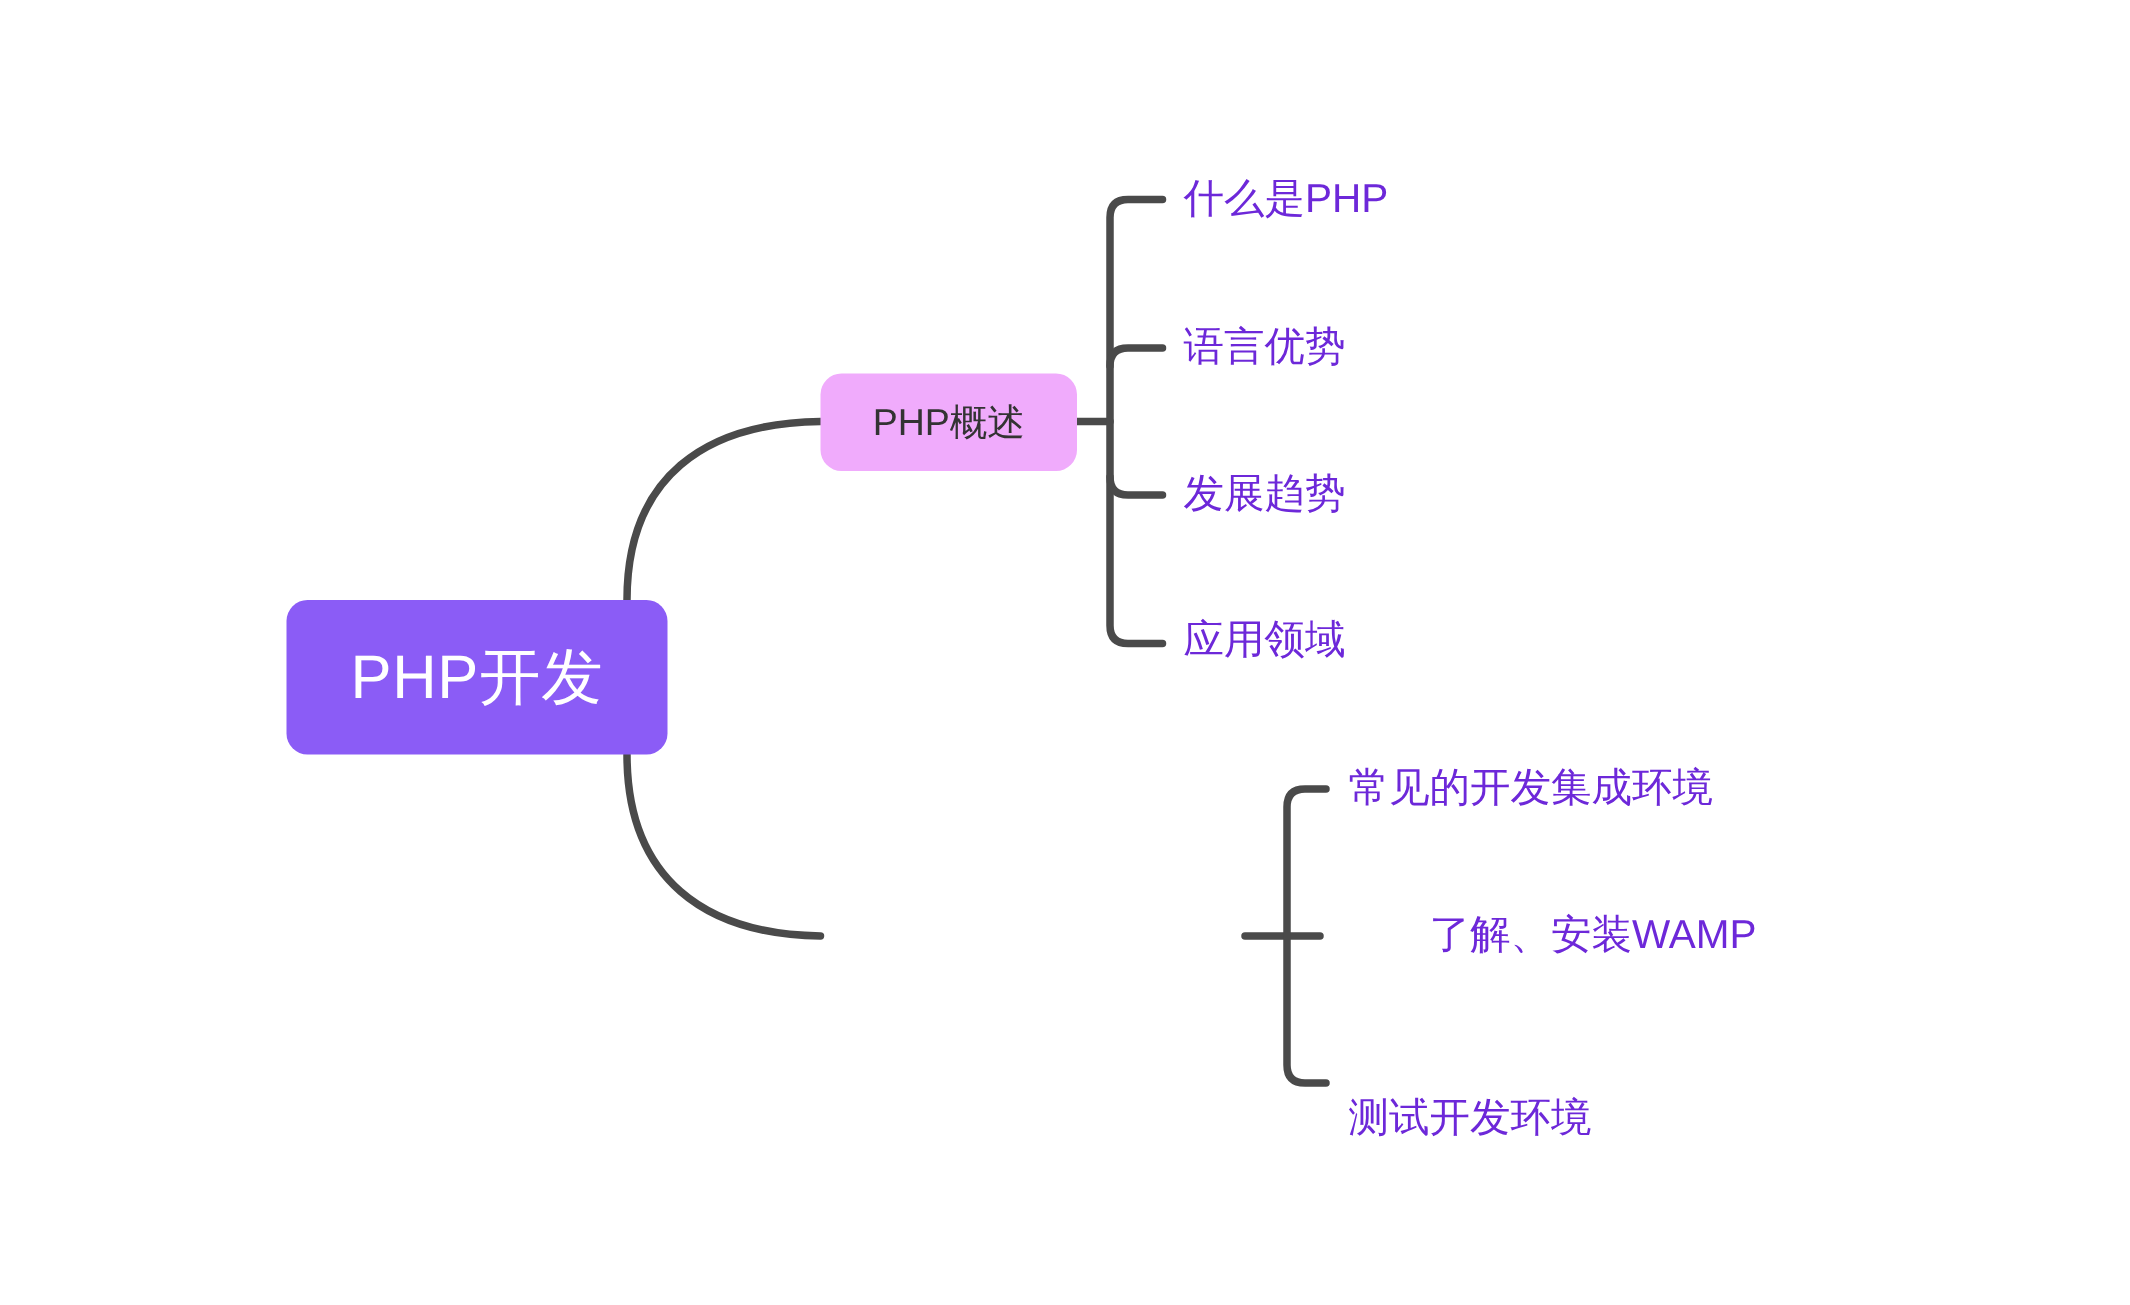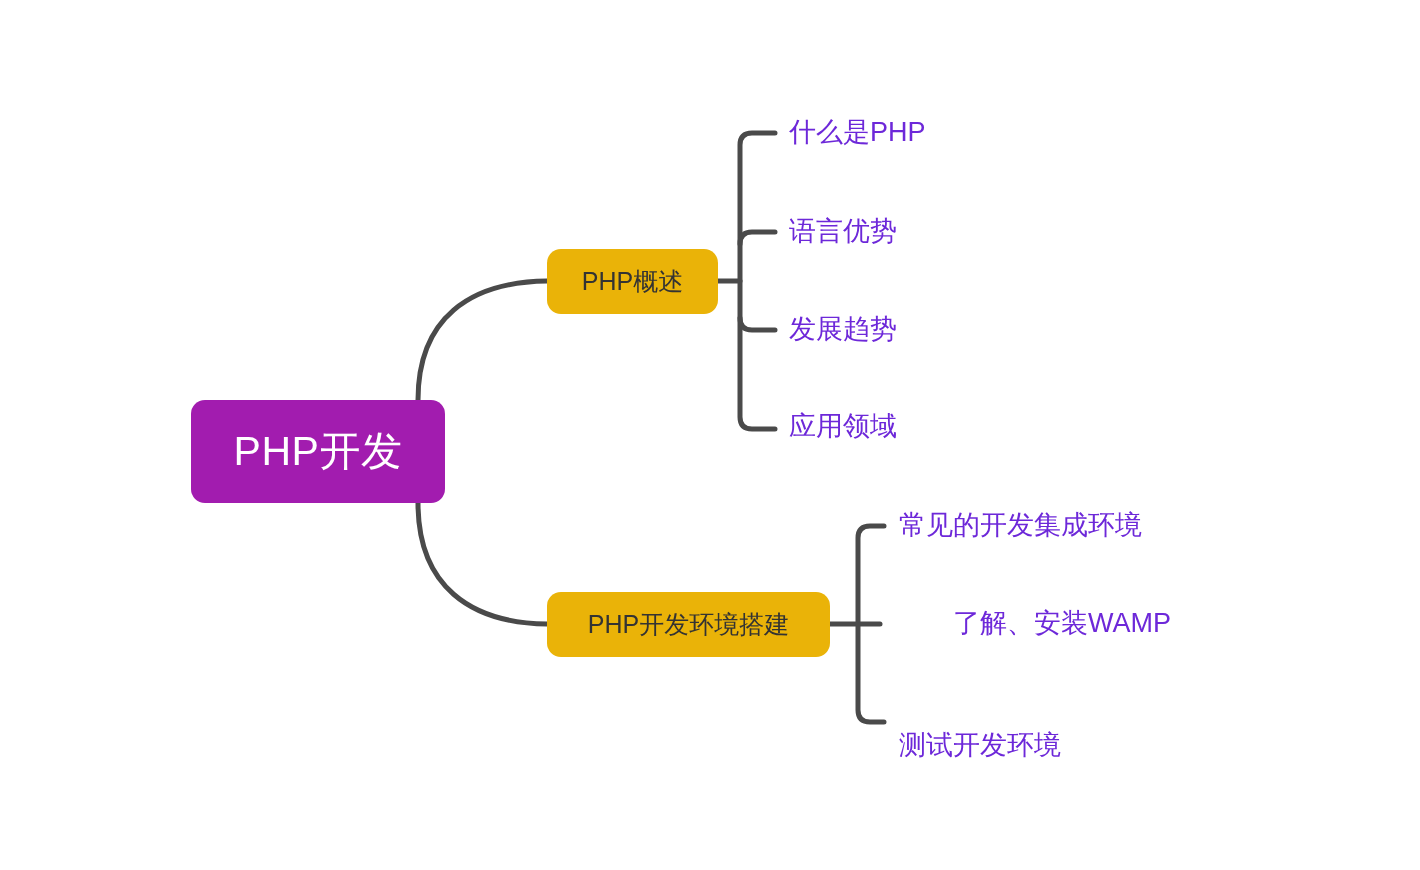--- a/index.html
+++ b/index.html
@@ -31,28 +31,28 @@
     display: flex;
     align-items: center;
     justify-content: center;
     white-space: nowrap;
   }
   .node-root {
     left: 191px;
     top: 400px;
     width: 254px;
     height: 103px;
-    background: #a21caf;
+    background: #8b5cf6;
     border-radius: 14px;
     color: #ffffff;
     font-size: 41px;
     letter-spacing: 0.5px;
   }
   .node-branch {
-    background: #eab308;
+    background: #f0abfc;
     border-radius: 14px;
     color: #333333;
     font-size: 25px;
   }
   .node-branch-1 {
     left: 547px;
     top: 249px;
     width: 171px;
     height: 65px;
   }
@@ -97,23 +97,20 @@
   </svg>
 
   <div class="node node-root">
     <span>PHP开发</span>
   </div>
 
   <div class="node node-branch node-branch-1">
     <span>PHP概述</span>
   </div>
 
-  <div class="node node-branch node-branch-2">
-    <span>PHP开发环境搭建</span>
-  </div>
 
   <div class="leaf" style="left:789px; top:119px;">
     <span>什么是PHP</span>
   </div>
   <div class="leaf" style="left:789px; top:218px;">
     <span>语言优势</span>
   </div>
   <div class="leaf" style="left:789px; top:316px;text-align:center;">
     <span>发展趋势</span>
   </div>

